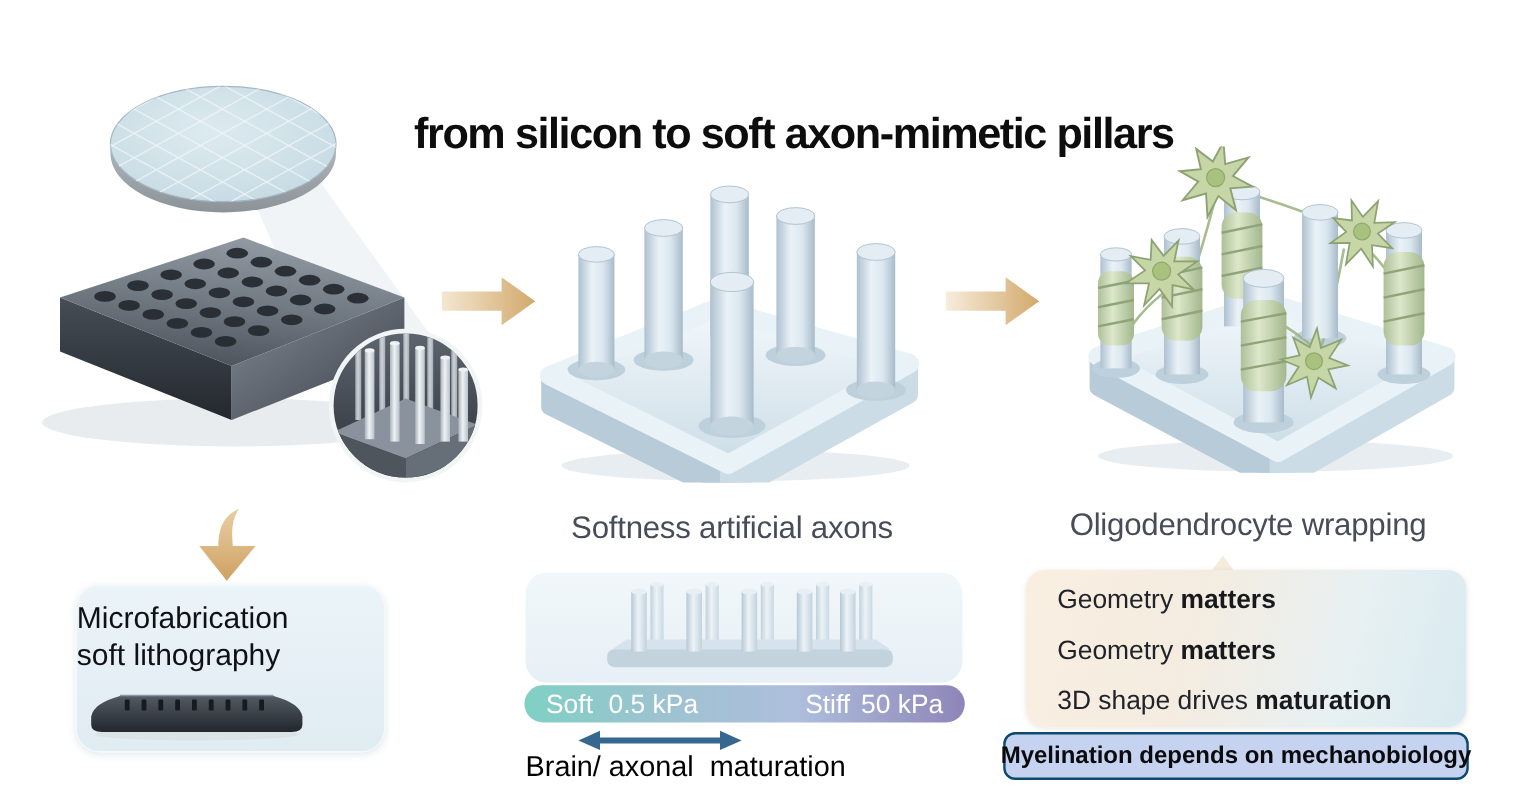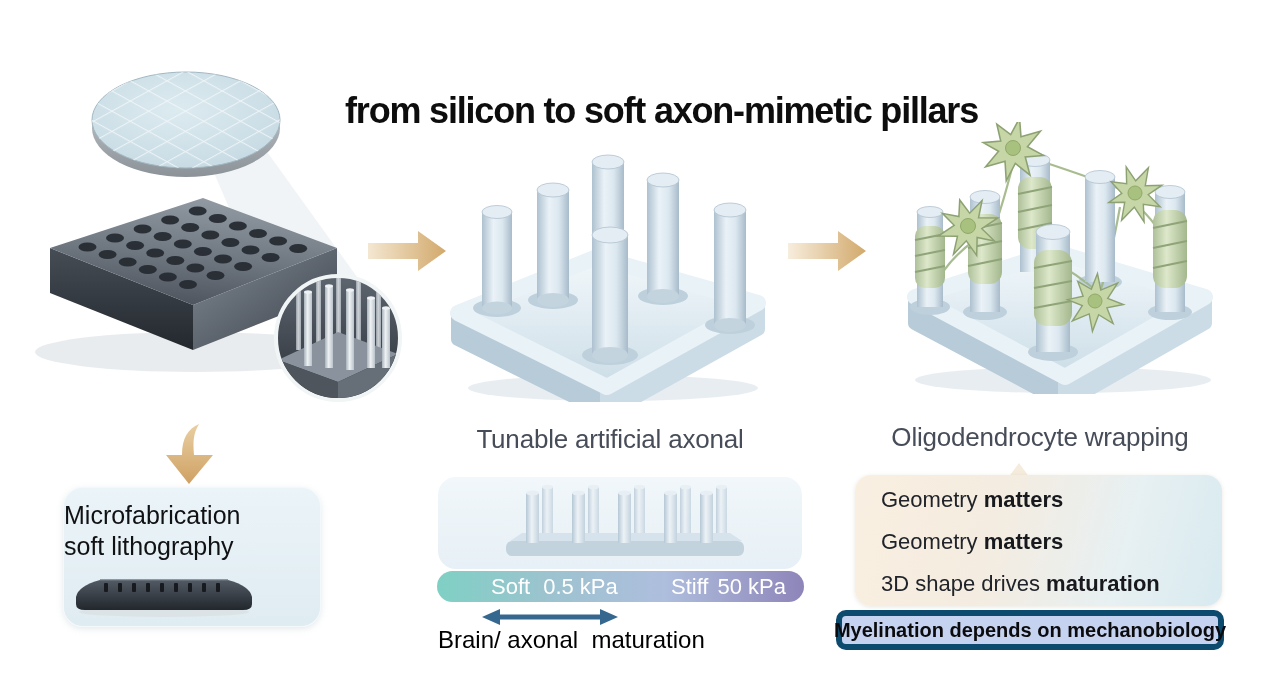--- a/index.html
+++ b/index.html
@@ -26,37 +26,37 @@
   .mini-panel {
     left:438px; top:477px; width:364px; height:92px; border-radius:18px;
     background:linear-gradient(180deg,#f1f7fa 0%,#e7f0f6 100%);
   }
   .grad-bar {
     left:437px; top:571px; width:367px; height:31px; border-radius:16px;
     background:linear-gradient(90deg,#7fd0c4 0%,#9cc3cf 30%,#aebedd 62%,#8e85b9 100%);
     display:flex; align-items:center; justify-content:space-between; padding:0 18px;
     color:#ffffff; font-size:22px; font-weight:500;
   }
-  .grad-bar .grp { display:flex; gap:13px; white-space:nowrap;margin-left:36px; }
+  .grad-bar .grp { display:flex; gap:13px; white-space:nowrap; }
   .brain-label { left:438px; top:626px; font-size:24px; font-weight:500; color:#000; white-space:pre; }
   .findings-box {
     left:855px; top:475px; width:367px; height:131px; border-radius:16px;
     background:linear-gradient(105deg,#f9efe1 0%,#f4ece0 38%,#e7f0f2 72%,#d8eaf0 100%);
     box-shadow:0 1px 4px rgba(170,160,140,.25);
   }
   .findings-box .row { position:absolute; left:26px; font-size:22px; color:#20242a; white-space:nowrap; }
   .findings-box .row .emph { font-weight:700; color:#17191d; }
   .notch {
     left:1008px; top:463px; width:0; height:0;
     border-left:11px solid transparent; border-right:11px solid transparent;
     border-bottom:15px solid #f6ecdd;
   }
   .banner {
     left:836px; top:610px; width:388px; height:40px; border-radius:10px;
-    background:#c6d3f0; border:6px solid #0c4a6e;
+    background:#c6d3f0; border:2px solid #0c4a6e;
     display:flex; align-items:center; justify-content:center;
     font-size:20px; font-weight:600; color:#0b0b0d; white-space:nowrap;
   }
 </style>
 </head>
 <body>
 
 <div id="canvas">
 
   <div class="abs title">from silicon to soft axon-mimetic pillars</div>
@@ -381,21 +381,21 @@
           <rect x="96" y="16" width="4" height="9" rx="1"></rect>
           <rect x="110" y="16" width="4" height="9" rx="1"></rect>
           <rect x="124" y="16" width="4" height="9" rx="1"></rect>
           <rect x="138" y="16" width="4" height="9" rx="1"></rect>
           <rect x="152" y="16" width="4" height="9" rx="1"></rect>
       </g>
       <path d="M36 13 L164 13" stroke="#6b7480" stroke-width="2" opacity="0.7"></path>
     </svg>
   </div>
 
-  <div class="abs section-heading" style="left:440px;top:424px;width:340px">Tunable artificial axonal</div>
+  <div class="abs section-heading" style="left:440px;top:424px;width:340px">Softness artificial axons</div>
 
   <div class="abs mini-panel">
     <svg width="300" height="84" viewBox="0 0 300 84" style="position:absolute;left:32px;top:4px">
       <defs>
           <linearGradient id="mpG" x1="0" y1="0" x2="1" y2="0">
         <stop offset="0" stop-color="#b6c8d6"></stop>
             <stop offset="0.45" stop-color="#edf3f7"></stop>
             <stop offset="1" stop-color="#c2d2de"></stop>
       </linearGradient>
         </defs>

